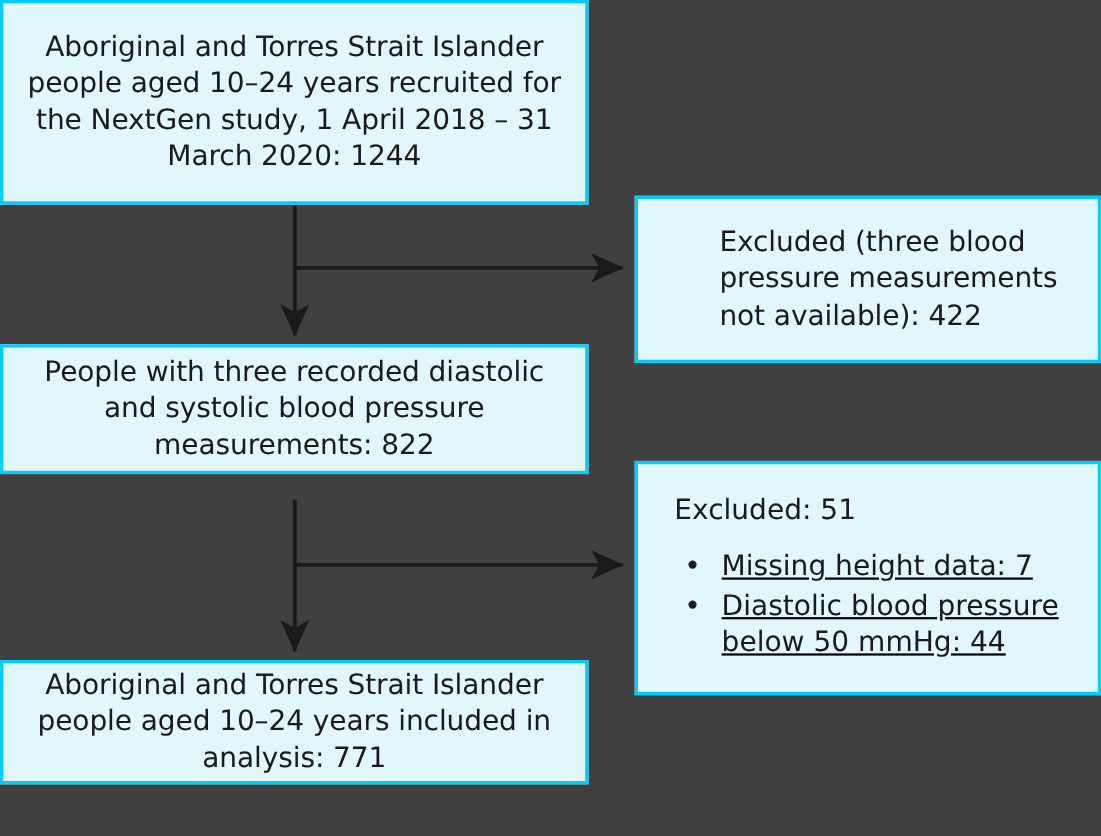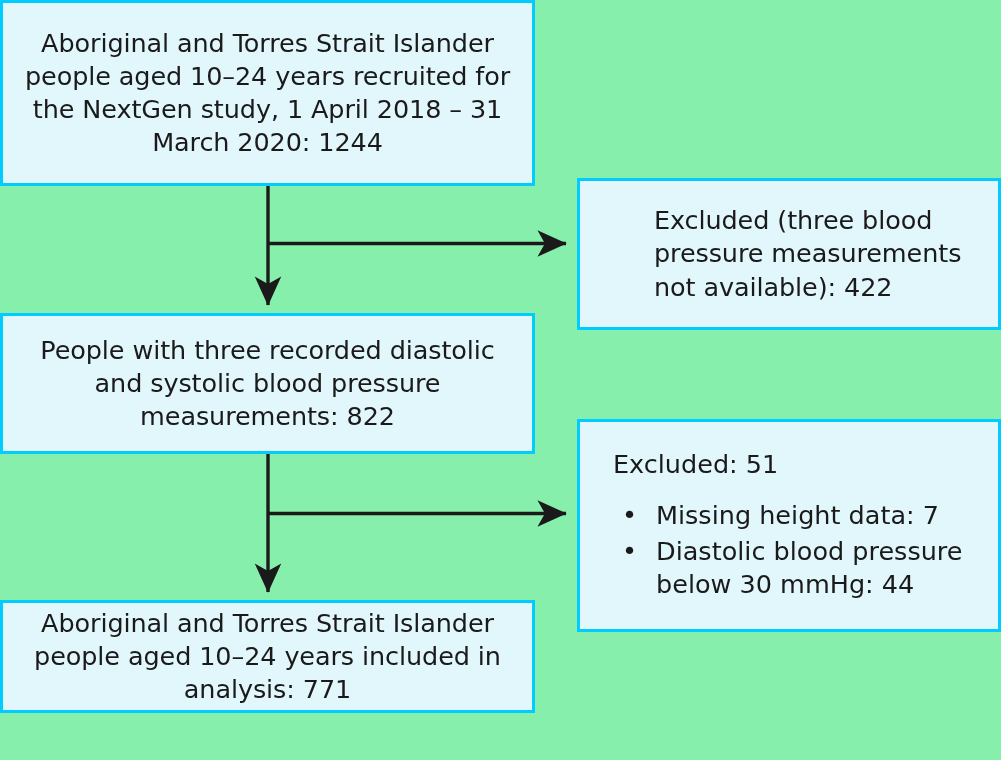--- a/index.html
+++ b/index.html
@@ -4,21 +4,21 @@
 <style>
   html, body {
     margin: 0;
     padding: 0;
     background: #ffffff;
   }
   #canvas {
     position: relative;
     width: 1001px;
     height: 760px;
-    background: #86efac;
+    background: #404040;
     font-family: "DejaVu Sans", sans-serif;
     overflow: hidden;
   }
   .box {
     position: absolute;
     box-sizing: border-box;
     background: #e2f7fc;
     border: 3px solid #00ccff;
     display: flex;
     flex-direction: column;
@@ -41,20 +41,21 @@
     font-size: 25.5px;
     line-height: 1.30;
     color: #1a1a1a;
     padding-left: 33px;
     padding-right: 14px;
   }
   ul.bullets {
     margin: 18px 0 0 0;
     padding: 0 14px 0 0;
     list-style: none;
+    text-decoration: underline;
   }
   ul.bullets li {
     position: relative;
     font-size: 25.5px;
     line-height: 1.30;
     color: #1a1a1a;
     padding-left: 76px;
     margin-bottom: 2px;
     white-space: pre-line;
   }
@@ -107,29 +108,29 @@
   </svg>
 
   <div class="box center" style="left:0px; top:0px; width:535px; height:186px;">
     <div class="box-text">Aboriginal and Torres Strait Islander people aged 10–24 years recruited for the NextGen study, 1 April 2018 – 31 March 2020: 1244</div>
   </div>
 
   <div class="box left" style="left:577px; top:178px; width:424px; height:152px;">
     <div class="box-text">Excluded (three blood pressure measurements not available): 422</div>
   </div>
 
-  <div class="box center" style="left:0px; top:313px; width:535px; height:141px;">
+  <div class="box center" style="left:0px; top:313px; width:535px; height:118px;">
     <div class="box-text">People with three recorded diastolic and systolic blood pressure measurements: 822</div>
   </div>
 
   <div class="box left" style="left:577px; top:419px; width:424px; height:213px;">
     <div class="excl-head">Excluded: 51</div>
     <ul class="bullets">
       <li>Missing height data: 7</li>
-      <li>Diastolic blood pressure below 30 mmHg: 44</li>
+      <li>Diastolic blood pressure below 50 mmHg: 44</li>
     </ul>
   </div>
 
   <div class="box center" style="left:0px; top:600px; width:535px; height:113px;">
     <div class="box-text">Aboriginal and Torres Strait Islander people aged 10–24 years included in analysis: 771</div>
   </div>
 
 </div>
 
 </body></html>

